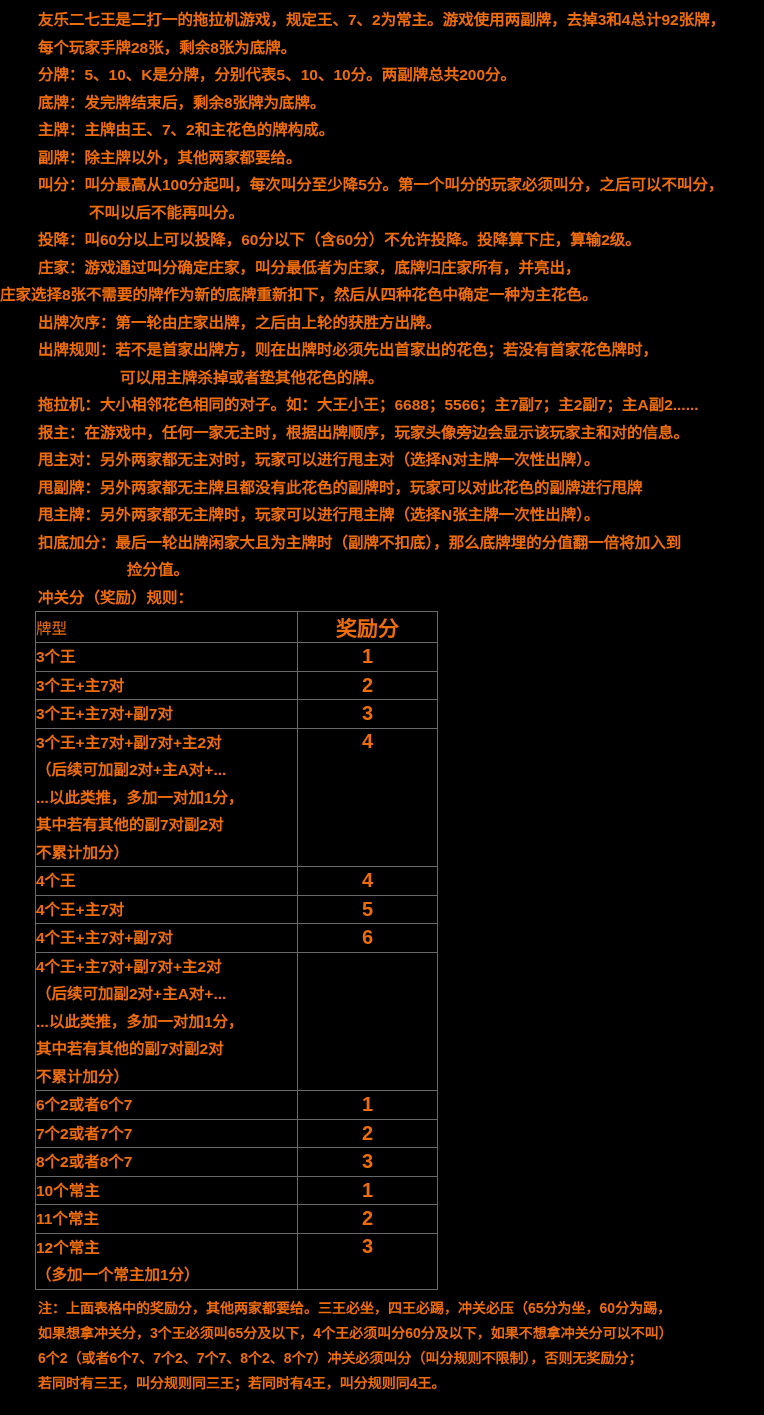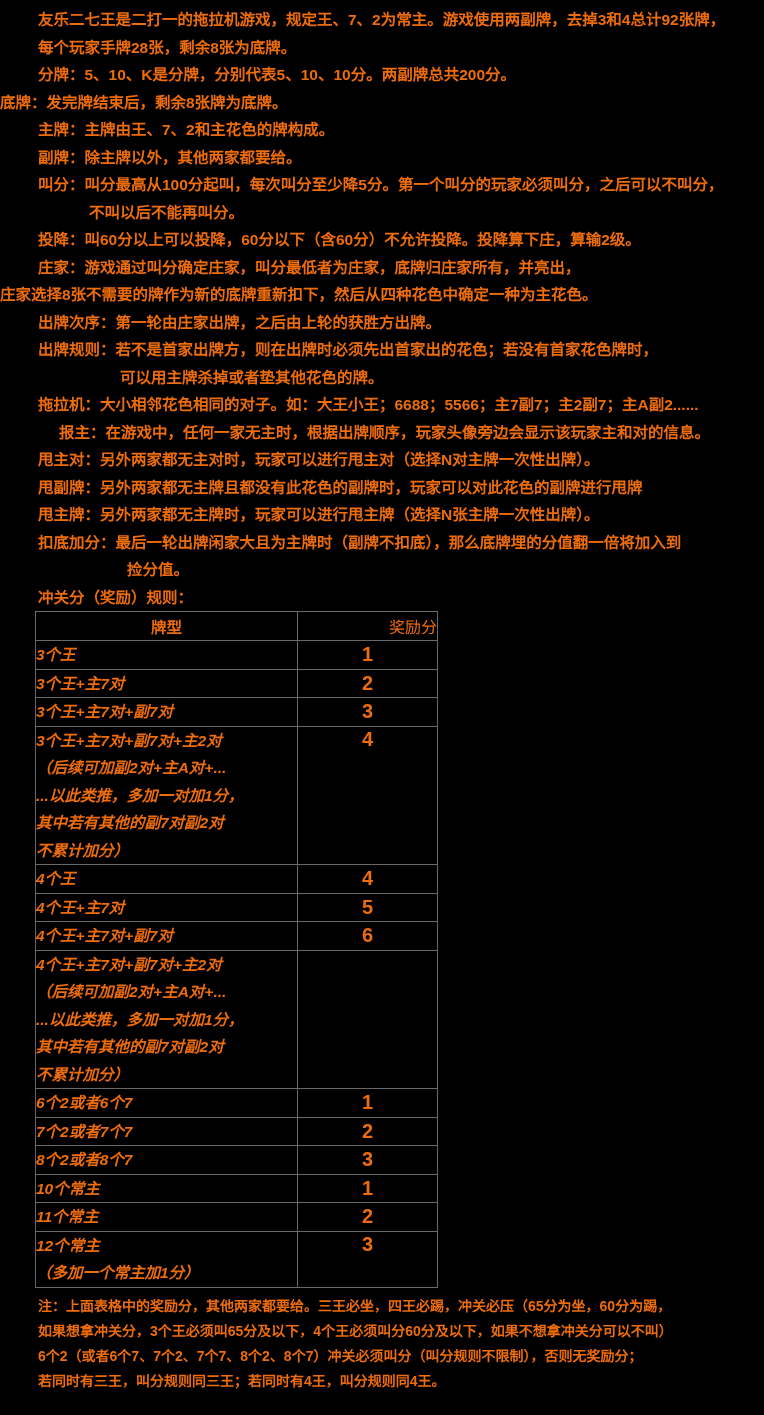--- a/index.html
+++ b/index.html
@@ -20,55 +20,55 @@
     border-collapse:collapse;
     margin-left:35px;
     width:402px;
     table-layout:fixed;
   }
   table.reward td,table.reward th{
     border:1px solid #696969;
     padding:0;
     color:#ED6C0C;
   }
-  th.type-h{font-size:15.5px;text-align:center;padding-left:6px;height:28px;font-weight:bold;margin-top:47px;}
-  th.score-h{font-size:16px;text-align:right;height:28px;font-weight:normal;}
+  th.type-h{font-size:15.5px;text-align:left;padding-left:6px;height:28px;font-weight:normal;margin-top:47px;}
+  th.score-h{font-size:21px;text-align:center;height:28px;font-weight:bold;}
   tr.single{height:28px;}
-  td.type{font-size:15.5px;padding-left:6px;line-height:27.5px;white-space:nowrap;overflow:hidden;font-style:italic;}
+  td.type{font-size:15.5px;padding-left:6px;line-height:27.5px;white-space:nowrap;overflow:hidden;}
   td.score{text-align:center;font-size:20px;vertical-align:middle;}
   tr.multi5{height:136px;}
   tr.multi2{height:50px;}
   tr.multi5 td,tr.multi2 td{vertical-align:top;}
   tr.multi5 td.score,tr.multi2 td.score{padding-top:1px;}
   .note{margin-top:6px;}
   .nline{
     height:25px;line-height:25px;
     font-size:14px;padding-left:38px;white-space:nowrap;
   }
 </style>
 </head>
 <body>
 
 <div class="rules">
   <div class="line" style="padding-left:38px">友乐二七王是二打一的拖拉机游戏，规定王、7、2为常主。游戏使用两副牌，去掉3和4总计92张牌，</div>
   <div class="line" style="padding-left:38px">每个玩家手牌28张，剩余8张为底牌。</div>
   <div class="line" style="padding-left:38px">分牌：5、10、K是分牌，分别代表5、10、10分。两副牌总共200分。</div>
-  <div class="line" style="">底牌：发完牌结束后，剩余8张牌为底牌。</div>
+  <div class="line" style="padding-left:38px">底牌：发完牌结束后，剩余8张牌为底牌。</div>
   <div class="line" style="padding-left:38px">主牌：主牌由王、7、2和主花色的牌构成。</div>
   <div class="line" style="padding-left:38px">副牌：除主牌以外，其他两家都要给。</div>
   <div class="line" style="padding-left:38px">叫分：叫分最高从100分起叫，每次叫分至少降5分。第一个叫分的玩家必须叫分，之后可以不叫分，</div>
   <div class="line" style="padding-left:89px">不叫以后不能再叫分。</div>
   <div class="line" style="padding-left:38px">投降：叫60分以上可以投降，60分以下（含60分）不允许投降。投降算下庄，算输2级。</div>
   <div class="line" style="padding-left:38px">庄家：游戏通过叫分确定庄家，叫分最低者为庄家，底牌归庄家所有，并亮出，</div>
   <div class="line" style="">庄家选择8张不需要的牌作为新的底牌重新扣下，然后从四种花色中确定一种为主花色。</div>
   <div class="line" style="padding-left:38px">出牌次序：第一轮由庄家出牌，之后由上轮的获胜方出牌。</div>
   <div class="line" style="padding-left:38px">出牌规则：若不是首家出牌方，则在出牌时必须先出首家出的花色；若没有首家花色牌时，</div>
   <div class="line" style="padding-left:120px">可以用主牌杀掉或者垫其他花色的牌。</div>
   <div class="line" style="padding-left:38px">拖拉机：大小相邻花色相同的对子。如：大王小王；6688；5566；主7副7；主2副7；主A副2......</div>
-  <div class="line" style="padding-left:59px">报主：在游戏中，任何一家无主时，根据出牌顺序，玩家头像旁边会显示该玩家主和对的信息。</div>
+  <div class="line" style="padding-left:38px">报主：在游戏中，任何一家无主时，根据出牌顺序，玩家头像旁边会显示该玩家主和对的信息。</div>
   <div class="line" style="padding-left:38px">甩主对：另外两家都无主对时，玩家可以进行甩主对（选择N对主牌一次性出牌）。</div>
   <div class="line" style="padding-left:38px">甩副牌：另外两家都无主牌且都没有此花色的副牌时，玩家可以对此花色的副牌进行甩牌</div>
   <div class="line" style="padding-left:38px">甩主牌：另外两家都无主牌时，玩家可以进行甩主牌（选择N张主牌一次性出牌）。</div>
   <div class="line" style="padding-left:38px">扣底加分：最后一轮出牌闲家大且为主牌时（副牌不扣底），那么底牌埋的分值翻一倍将加入到</div>
   <div class="line" style="padding-left:127px">捡分值。</div>
   <div class="line" style="padding-left:38px">冲关分（奖励）规则：</div>
 </div>
 
 <table class="reward">
   <colgroup>

